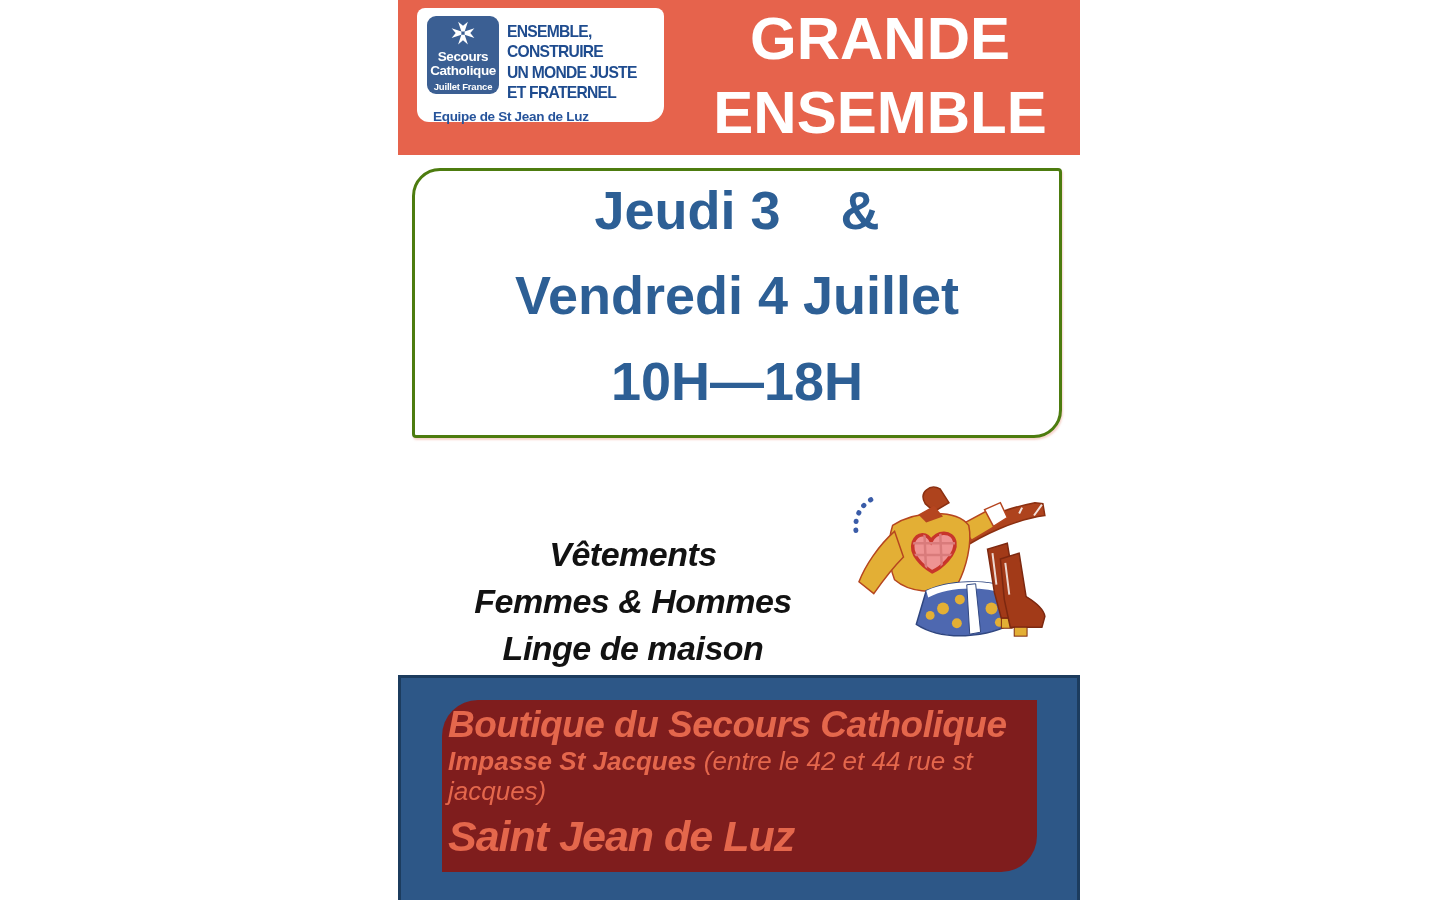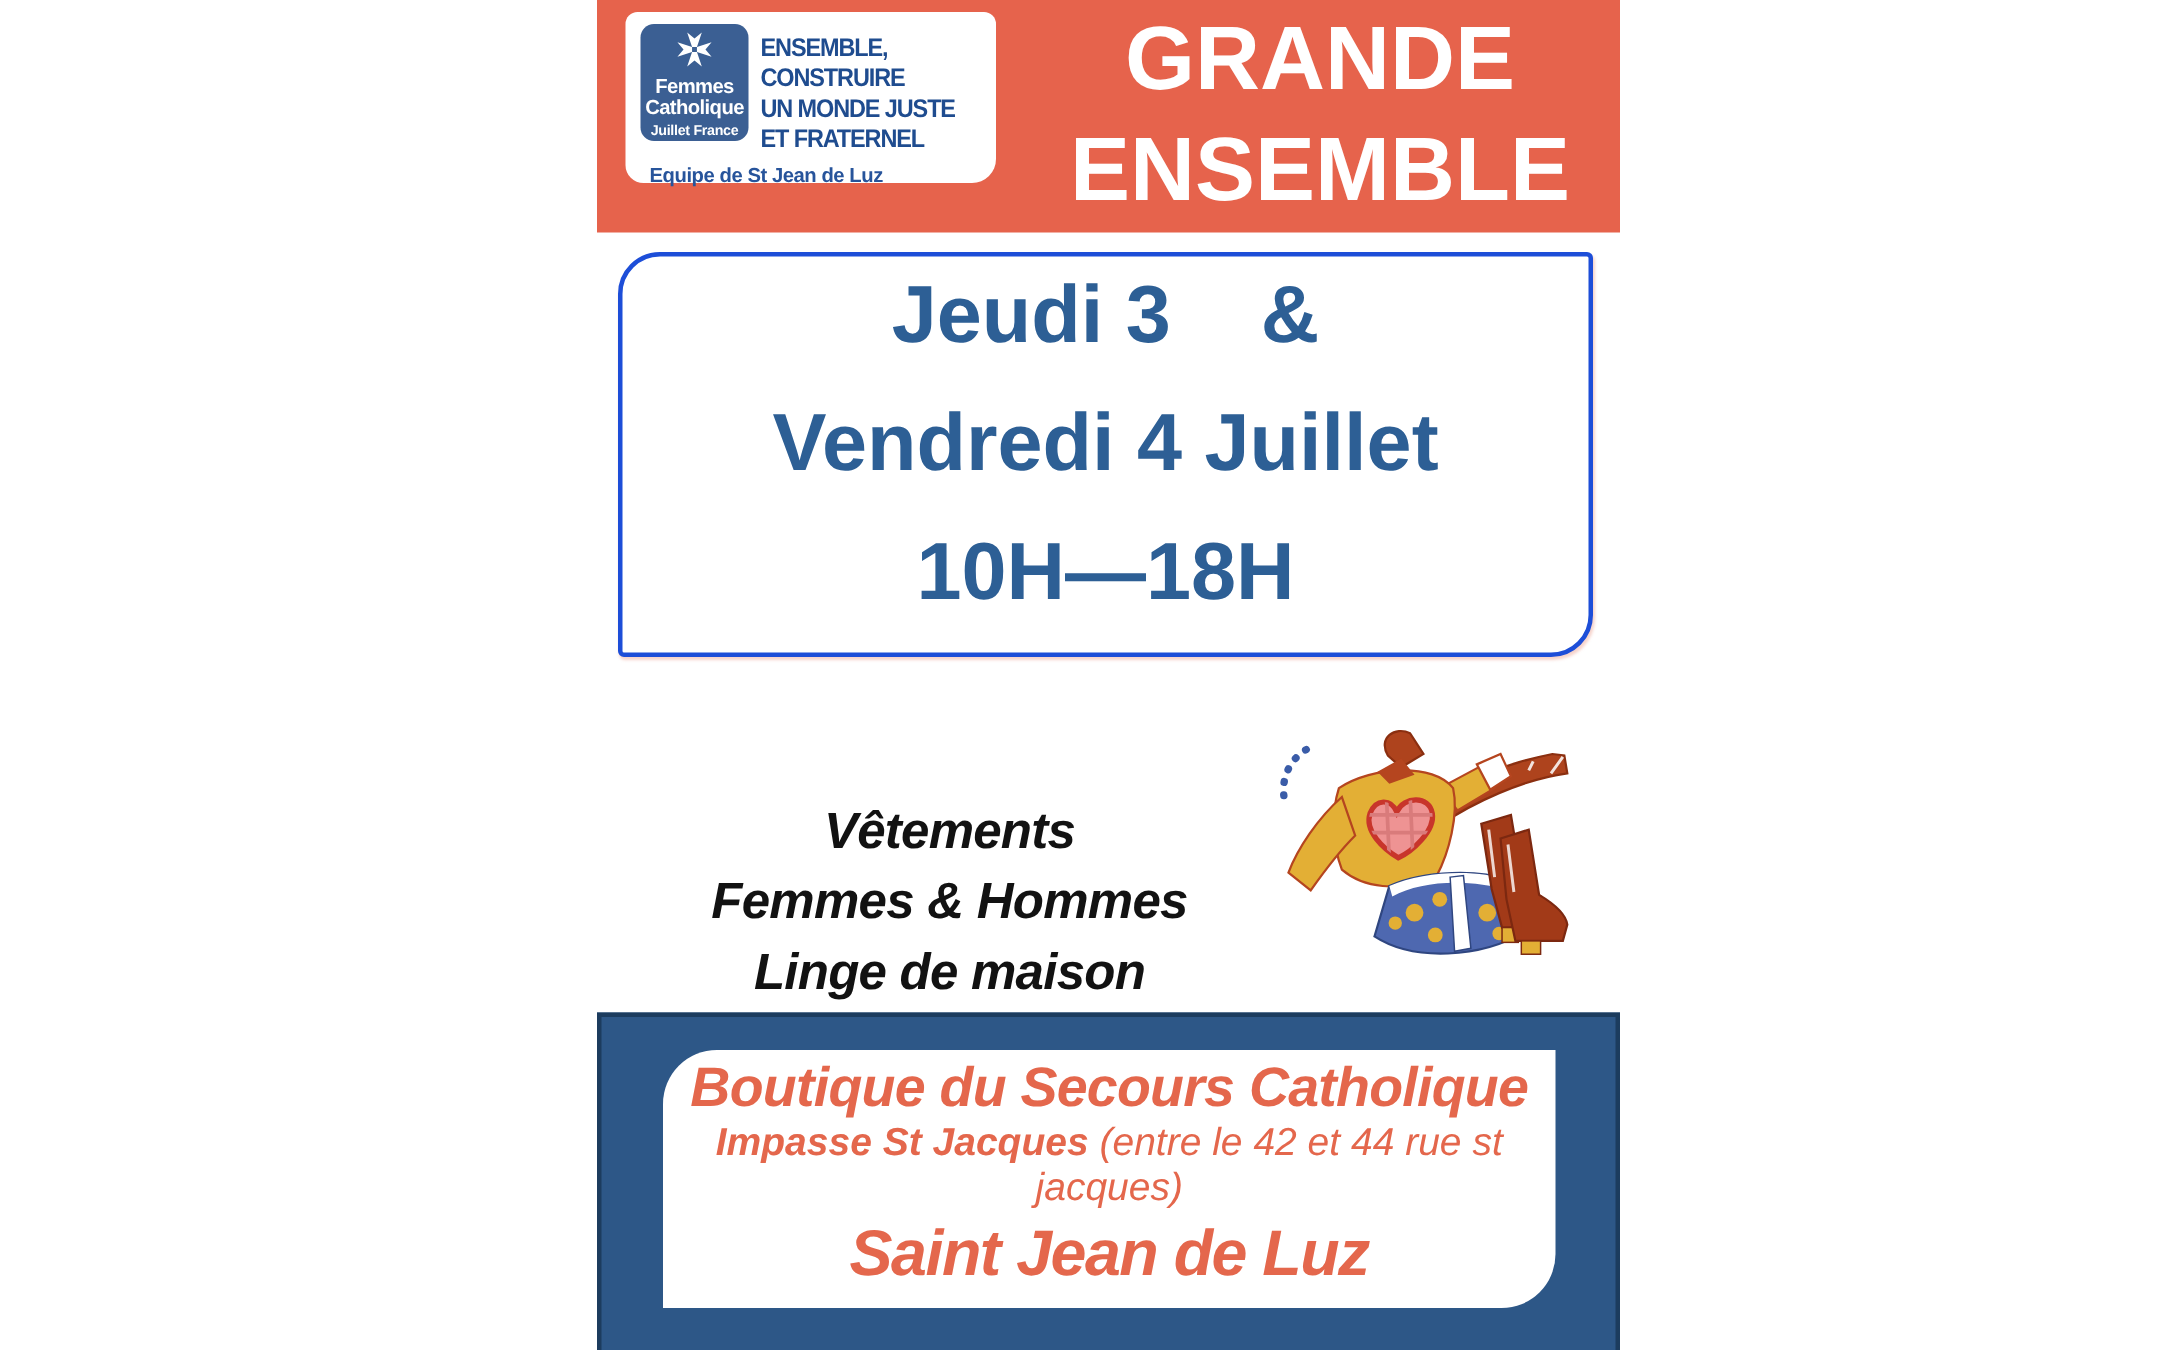--- a/index.html
+++ b/index.html
@@ -34,21 +34,21 @@
   .team-line { color: #27549B; font-weight: bold; font-size: 13.5px; margin-top: 5px; margin-left: 6px; letter-spacing: -0.3px; }
   .header-title {
     position: absolute; left: 282px; top: 2px; width: 400px;
     text-align: center; color: #ffffff; font-weight: 800;
     font-size: 60px; line-height: 74px; letter-spacing: 0px;
   }
 
   
   .date-box {
     position: absolute; left: 14px; top: 168px; width: 650px; height: 270px;
-    box-sizing: border-box; border: 3px solid #1d4ed8;
+    box-sizing: border-box; border: 3px solid #4d7c0f;
     border-radius: 28px 4px 28px 4px;
     background: #fff;
     box-shadow: 1px 2px 2px rgba(230, 130, 105, 0.35);
     display: flex; flex-direction: column; justify-content: space-between;
     padding: 10px 0 24px 0; text-align: center;
   }
   .date-line { color: #2D5F95; font-weight: bold; font-size: 54px; line-height: 1.1; white-space: pre; }
 
   
   .promo-headline {
@@ -65,23 +65,23 @@
   
   .clothes { position: absolute; left: 433px; top: 474px; width: 228px; height: 176px; }
 
   
   .footer {
     position: absolute; left: 0; top: 675px; width: 682px; height: 230px;
     background: #2D5787; box-sizing: border-box; border: 3px solid #1C3C5E;
   }
   .footer-card {
     position: absolute; left: 41px; top: 22px; width: 595px; height: 172px;
-    background: #ffffff; border-radius: 36px 0 36px 0;
+    background: #7f1d1d; border-radius: 36px 0 36px 0;
     display: flex; flex-direction: column; justify-content: space-between;
-    box-sizing: border-box; padding: 4px 6px 6px 6px; text-align: center;
+    box-sizing: border-box; padding: 4px 6px 6px 6px; text-align: left;
   }
   .shop-name { color: #E4674C; font-weight: bold; font-style: italic; font-size: 37px; line-height: 42px; letter-spacing: -0.5px; }
   .address-line { color: #E4674C; font-size: 26px; line-height: 30px; font-style: italic; }
   .address-bold { font-weight: bold; }
   .city-name { color: #E4674C; font-weight: bold; font-style: italic; font-size: 43px; line-height: 60px; letter-spacing: -1px; }
 </style>
 </head>
 <body>
 
 <div class="canvas">
@@ -94,21 +94,21 @@
             <span>
               <svg width="26" height="26" viewBox="-16 -16 32 32">
                 <g fill="#ffffff">
                   <path d="M-2,-2 L-6,-14 L0,-9 L6,-14 L2,-2 Z"></path>
                   <path d="M-2,-2 L-6,-14 L0,-9 L6,-14 L2,-2 Z" transform="rotate(90)"></path>
                   <path d="M-2,-2 L-6,-14 L0,-9 L6,-14 L2,-2 Z" transform="rotate(180)"></path>
                   <path d="M-2,-2 L-6,-14 L0,-9 L6,-14 L2,-2 Z" transform="rotate(270)"></path>
                 </g>
               </svg>
             </span>
-            <div class="logo-org">Femmes</div>
+            <div class="logo-org">Secours</div>
             <div class="logo-org">Catholique</div>
             <div class="logo-sub">Juillet France</div>
           </div>
           <div class="tagline">
             <div>ENSEMBLE,</div>
             <div>CONSTRUIRE</div>
             <div>UN MONDE JUSTE</div>
             <div>ET FRATERNEL</div>
           </div>
         </div>

